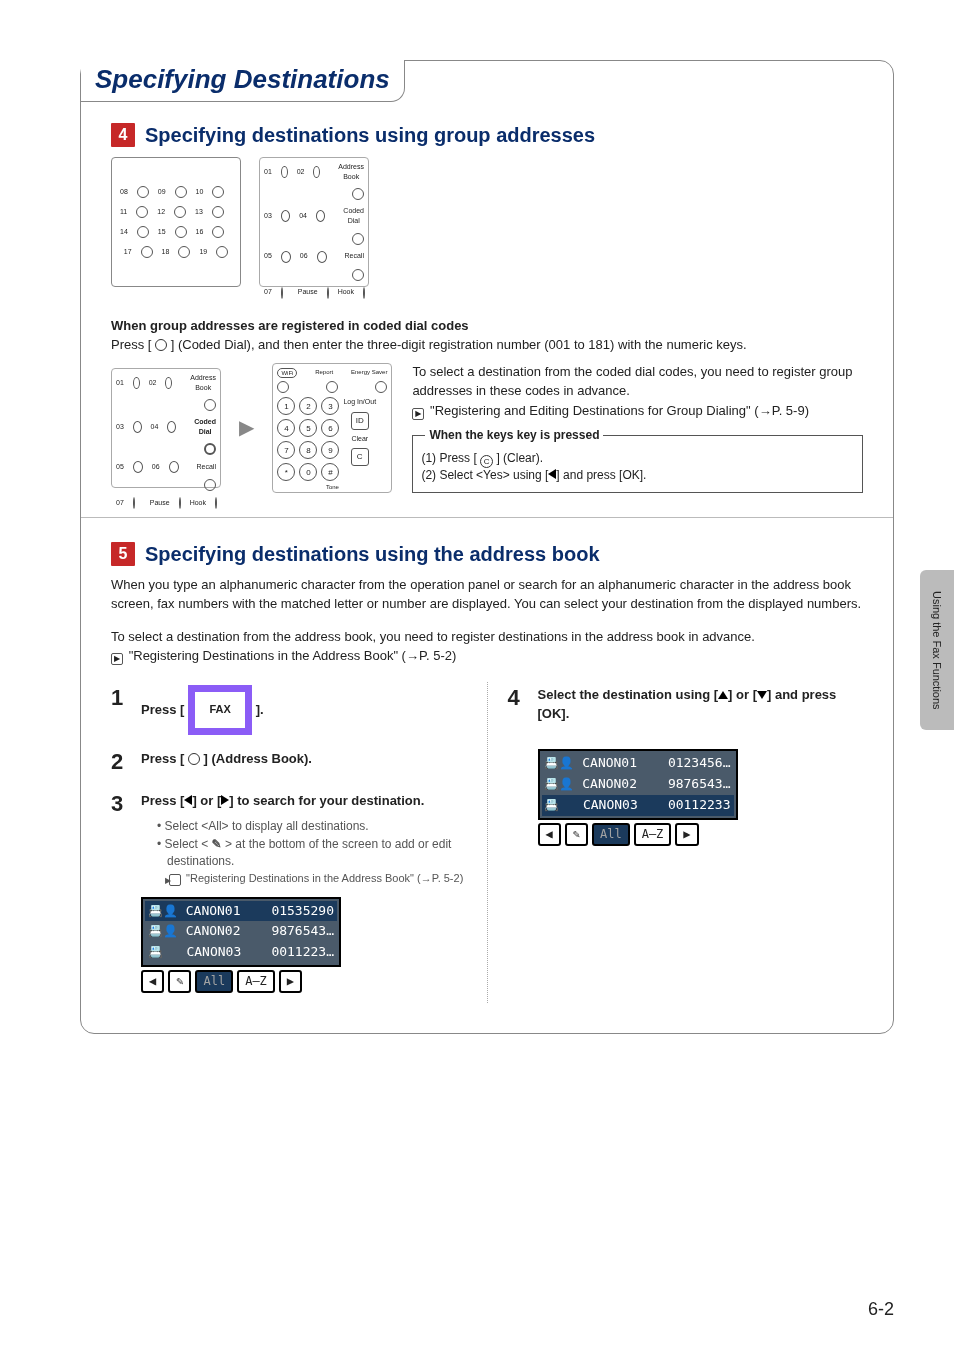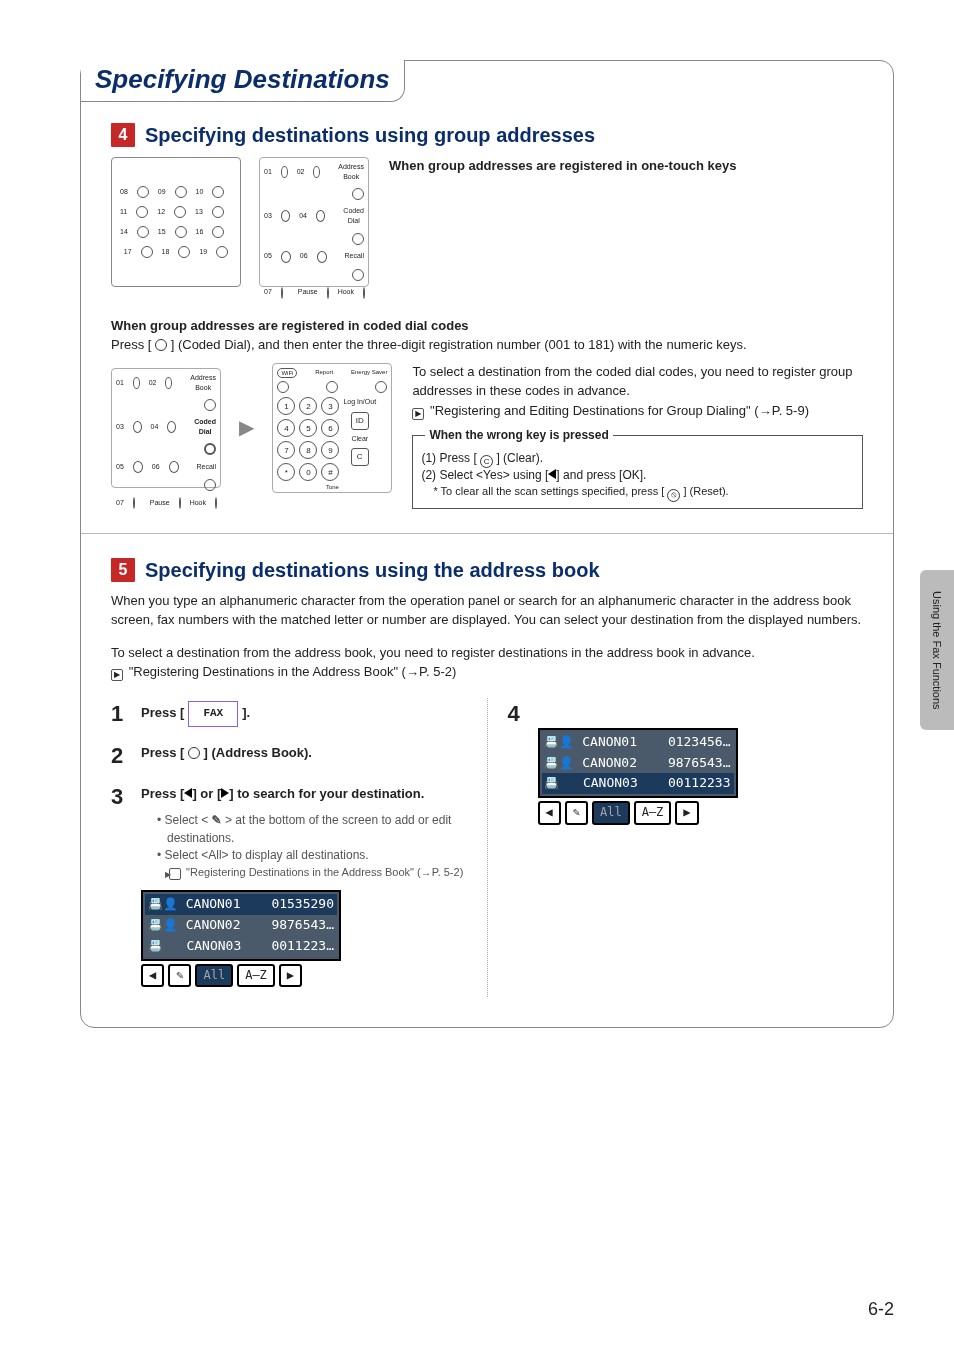--- a/index.html
+++ b/index.html
@@ -28,21 +28,21 @@
   .page-num { position:absolute; bottom:30px; right:60px; font-size:18px; }
   .display-screen { border:2px solid #000; background:#4a5a6a; color:#fff; font-family: monospace; font-size:13px; width:200px; padding:2px; }
   .ds-row { display:flex; justify-content:space-between; padding:1px 3px; }
   .ds-row.hl { background:#1b3a5c; }
   .ds-btnrow { display:flex; gap:4px; margin-top:3px; }
   .ds-btn { border:2px solid #000; padding:1px 6px; font-family:monospace; font-size:12px; background:#fff; border-radius:3px; }
   .ds-btn.dark { background:#1b3a5c; color:#a3a3a3; }
   .num-step { display:flex; gap:10px; margin-bottom:10px; align-items:flex-start; }
   .num-step-n { font-size:22px; font-weight:bold; width:20px; }
   .num-step-body { flex:1; font-size:13px; padding-top:4px; }
-  .fax-key { display:inline-block; border:1px solid #8b5cf6; padding:4px 14px; font-size:11px; margin:0 4px; position:relative; top:-1px;font-family:Liberation Mono, monospace; }
+  .fax-key { display:inline-block; border:7px solid #8b5cf6; padding:10px 14px; font-size:11px; margin:0 4px; position:relative; top:-1px; }
   .arrow-icon { display:inline-block; width:0; height:0; border-top:5px solid transparent; border-bottom:5px solid transparent; }
   .arrow-left { border-right:8px solid #000; }
   .arrow-right { border-left:8px solid #000; }
   .arrow-up { border-left:5px solid transparent; border-right:5px solid transparent; border-bottom:8px solid #000; border-top:none; width:0; height:0; display:inline-block; }
   .arrow-down { border-left:5px solid transparent; border-right:5px solid transparent; border-top:8px solid #000; border-bottom:none; width:0; height:0; display:inline-block; }
   .bullet { font-size:12px; color:#555; margin-left:16px; text-indent:-10px; padding-left:10px; }
   .numpad { display:grid; grid-template-columns:repeat(3,18px); gap:4px; }
   .numkey { width:18px; height:18px; border:1px solid #555; border-radius:50%; font-size:8px; display:flex; align-items:center; justify-content:center; }
   .icon-circle { display:inline-block; width:12px; height:12px; border:1.2px solid #333; border-radius:50%; position:relative; top:2px; }
   .icon-c { display:inline-flex; width:13px; height:13px; border:1.2px solid #333; border-radius:50%; align-items:center; justify-content:center; font-size:8px; position:relative; top:2px; }
@@ -143,21 +143,20 @@
                 <span class="okey"></span>
                 <span class="klabel" style="margin-left:6px;">Pause</span>
                 <span class="okey"></span>
                 <span class="klabel">Hook</span>
                 <span class="okey"></span>
               </div>
           </div>
         </div>
 
         <div style="flex:1;">
-          <div class="bold">When group addresses are registered in one-touch keys</div>
         </div>
       </div>
 
       <div style="height:30px;"></div>
 
       <div class="bold">When group addresses are registered in coded dial codes</div>
       <div>
         <span>Press [ </span><span class="icon-circle"></span><span> ] (Coded Dial), and then enter the three-digit registration number (001 to 181) with the numeric keys.</span>
       </div>
 
@@ -249,25 +248,24 @@
         </div>
 
         <div style="flex:1;">
           <div>To select a destination from the coded dial codes, you need to register group addresses in these codes in advance.</div>
           <div style="margin-top:2px;">
             <span class="note-icon">▶</span>
             <span>"Registering and Editing Destinations for Group Dialing" (→P. 5-9)</span>
           </div>
 
           <div class="wrong-box" style="margin-top:14px;">
-            <div class="wrong-box-title">When the wrong key is pressed</div>
+            <div class="wrong-box-title">When the keys key is pressed</div>
             <div style="margin-top:-6px;">
               <div><span>(1) Press [ </span><span class="icon-c">C</span><span> ] (Clear).</span></div>
               <div><span>(2) Select &lt;Yes&gt; using [</span><span class="arrow-icon arrow-left"></span><span>] and press [OK].</span></div>
-              <div style="font-size:11px; padding-left:12px;"><span>* To clear all the scan settings specified, press [ </span><span class="icon-c">⦸</span><span> ] (Reset).</span></div>
             </div>
           </div>
         </div>
       </div>
     </div>
 
     <div class="hr" style="margin:24px 0;"></div>
 
     <div class="step-head">
       <div class="step-badge">5</div>
@@ -302,22 +300,22 @@
             </div>
           </div>
 
           <div class="num-step">
             <div class="num-step-n">3</div>
             <div class="num-step-body">
               <div class="bold">
                 <span>Press [</span><span class="arrow-icon arrow-left"></span><span>] or [</span><span class="arrow-icon arrow-right"></span><span>] to search for your destination.</span>
               </div>
               <div style="height:8px;"></div>
+              <div class="bullet">• <span>Select &lt;All&gt; to display all destinations.</span></div>
               <div class="bullet">• <span>Select &lt; </span><span style="font-weight:bold;">✎</span><span> &gt; at the bottom of the screen to add or edit destinations.</span></div>
-              <div class="bullet">• <span>Select &lt;All&gt; to display all destinations.</span></div>
               <div class="bullet" style="margin-left:28px; font-size:11px;"><span class="note-icon">▶</span> <span>"Registering Destinations in the Address Book" (→P. 5-2)</span></div>
 
               <div style="height:10px;"></div>
 
               <div>
                 <div class="display-screen">
                   <div class="ds-row hl">
                       <span><span class="ds-icon">📇</span><span class="ds-icon">👤</span> <span>CANON01</span></span>
                       <span>01535290</span>
                     </div>
@@ -339,20 +337,23 @@
                 </div>
               </div>
             </div>
           </div>
         </div>
 
         <div style="flex:1;">
           <div class="num-step">
             <div class="num-step-n">4</div>
             <div class="num-step-body">
+              <div class="bold">
+                <span>Select the destination using [</span><span class="arrow-up"></span><span>] or [</span><span class="arrow-down"></span><span>] and press [OK].</span>
+              </div>
               <div style="height:26px;"></div>
 
               <div>
                 <div class="display-screen">
                   <div class="ds-row">
                       <span><span class="ds-icon">📇</span><span class="ds-icon">👤</span> <span>CANON01</span></span>
                       <span>0123456…</span>
                     </div>
                   <div class="ds-row">
                       <span><span class="ds-icon">📇</span><span class="ds-icon">👤</span> <span>CANON02</span></span>

